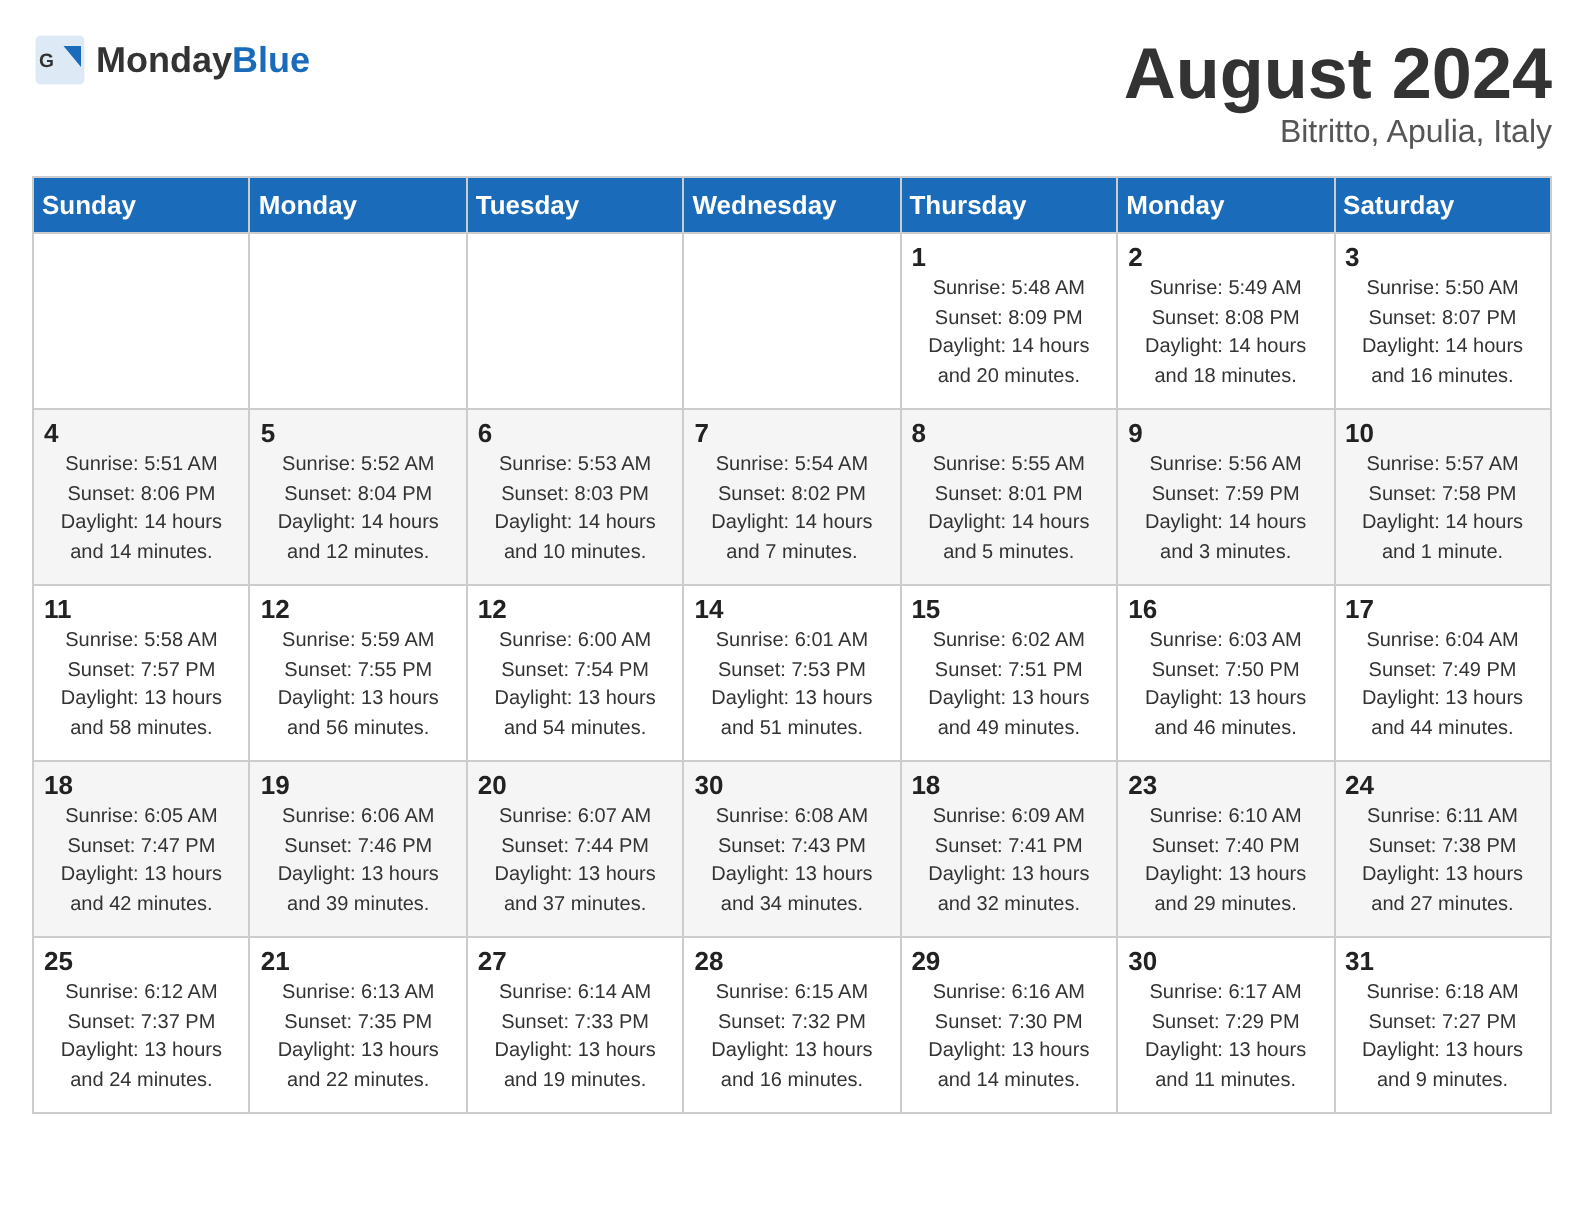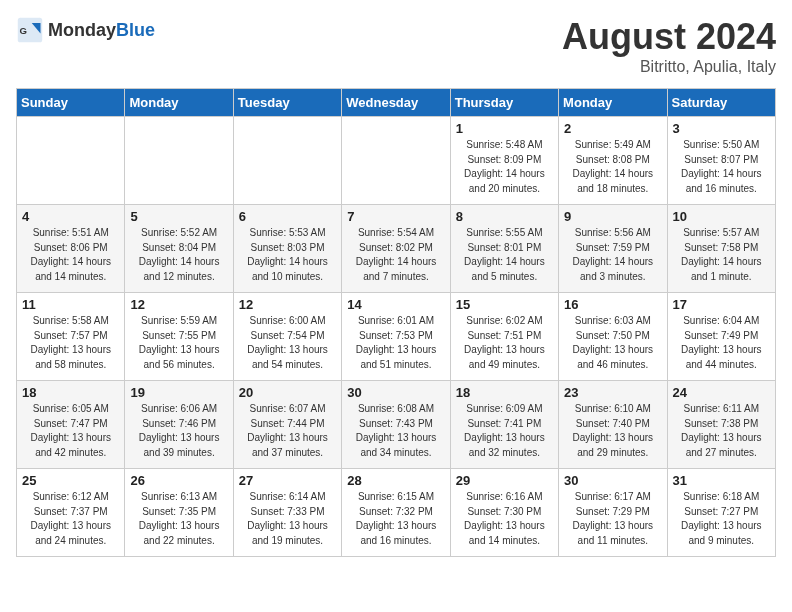--- a/index.html
+++ b/index.html
@@ -230,21 +230,21 @@
           <div class="day-number">24</div>
           <div class="cell-text">Sunrise: 6:11 AM<br>Sunset: 7:38 PM<br>Daylight: 13 hours and 27 minutes.</div>
         </td>
       </tr>
       <tr>
         <td>
           <div class="day-number">25</div>
           <div class="cell-text">Sunrise: 6:12 AM<br>Sunset: 7:37 PM<br>Daylight: 13 hours and 24 minutes.</div>
         </td>
         <td>
-          <div class="day-number">26</div>
+          <div class="day-number">21</div>
           <div class="cell-text">Sunrise: 6:13 AM<br>Sunset: 7:35 PM<br>Daylight: 13 hours and 22 minutes.</div>
         </td>
         <td>
           <div class="day-number">27</div>
           <div class="cell-text">Sunrise: 6:14 AM<br>Sunset: 7:33 PM<br>Daylight: 13 hours and 19 minutes.</div>
         </td>
         <td>
           <div class="day-number">28</div>
           <div class="cell-text">Sunrise: 6:15 AM<br>Sunset: 7:32 PM<br>Daylight: 13 hours and 16 minutes.</div>
         </td>

